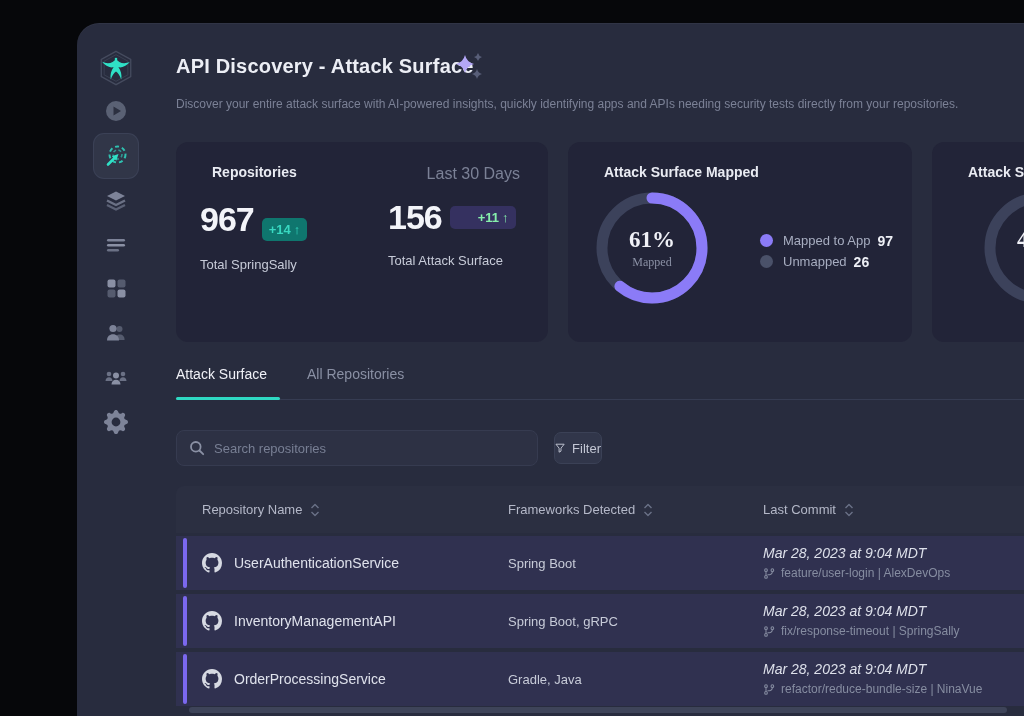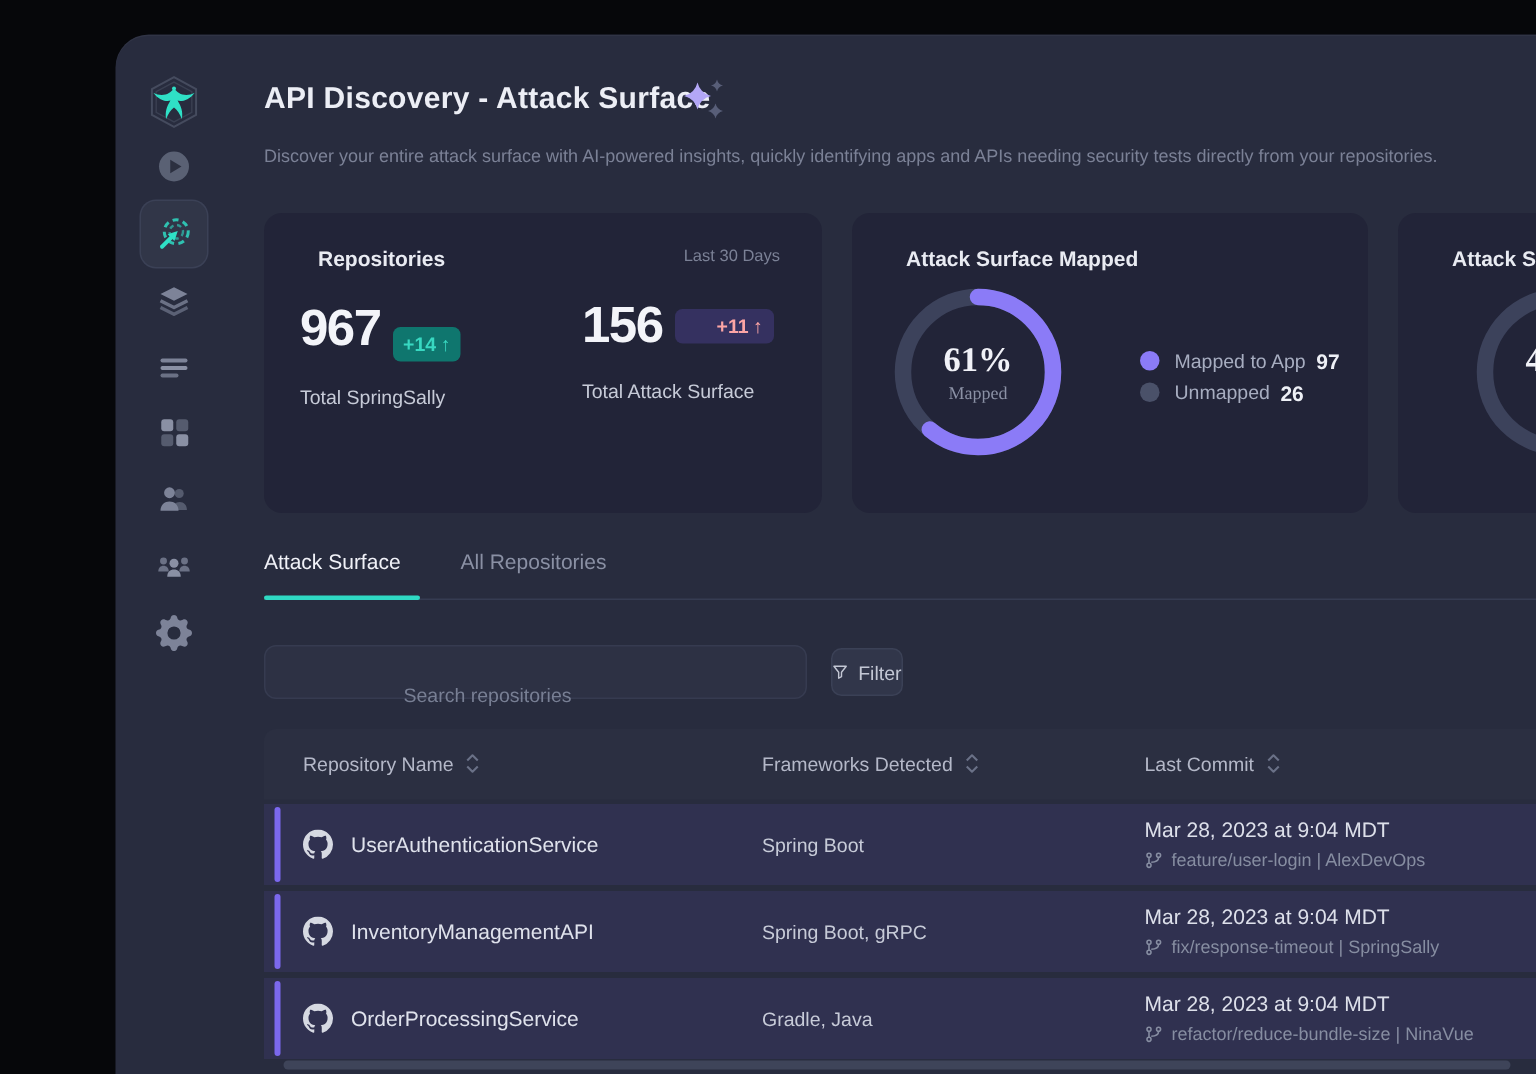--- a/index.html
+++ b/index.html
@@ -23,30 +23,30 @@
                 color:#eceef5; letter-spacing:.2px; }
   .sparkles { position:absolute; left:375px; top:28px; width:36px; height:36px; }
   .subtitle { position:absolute; left:99px; top:74px; font-size:12px; color:#7b8196; }
 
   
   .card { position:absolute; top:119px; height:200px; background:#222438; border-radius:12px; }
   .card1 { left:99px;  width:372px; }
   .card2 { left:491px; width:344px; }
   .card3 { left:855px; width:310px; }
   .card-title { position:absolute; left:24px; top:22px; font-size:14px; font-weight:700; color:#e9ebf2;padding-left:12px; }
-  .card-period { position:absolute; right:28px; top:23px; font-size:11px; color:#7b8196; }
+  .card-period { position:absolute; right:28px; top:23px; font-size:16px; color:#7b8196; }
 
   .metric { position:absolute; top:56px; }
   .m0 { left:24px; } .m1 { left:212px; }
   .metric-top { display:flex; align-items:center; gap:8px; }
   .metric-value { font-size:34px; font-weight:700; color:#f3f4f9; letter-spacing:-1px; }
   .badge { display:flex; align-items:center; gap:3px; font-size:13px; font-weight:700;
            padding:4px 7px; border-radius:5px; }
   .badge.teal   { background:#0f766e; color:#38d8c1;margin-top:20px; }
-  .badge.purple { background:#353160; color:#fca5a5;padding-left:28px; }
+  .badge.purple { background:#353160; color:#86efac;padding-left:28px; }
   .metric-label { margin-top:16px; font-size:13px; color:#c7cbd8; }
 
   .donut-wrap { position:absolute; width:116px; height:116px; }
   .d2 { left:26px; top:48px; } .d3 { left:50px; top:48px; }
   .donut-center { position:absolute; inset:0; display:flex; flex-direction:column;
                   align-items:center; justify-content:center; gap:2px;font-family:Liberation Serif, serif; }
   .donut-pct { font-size:23px; font-weight:700; color:#f0f1f7; }
   .donut-sub { font-size:12px; color:#8b91a5; }
 
   .legend { position:absolute; left:192px; top:88px; }
@@ -59,48 +59,48 @@
   .tab { position:absolute; top:343px; font-size:14px; cursor:pointer; }
   .tab.active { left:99px; color:#f0f1f7; font-weight:400; }
   .tab.idle   { left:230px; color:#8a90a4; }
   .tab-underline { position:absolute; left:99px; top:374px; width:104px; height:3px;
                    background:#2fd9c3; border-radius:2px; }
   .tab-divider { position:absolute; left:99px; top:376px; right:0; height:1px; background:#363c52; }
 
   
   .search-box { position:absolute; left:99px; top:407px; width:362px; height:36px;
                 background:#2d3144; border:1px solid #363b50; border-radius:8px;
-                display:flex; align-items:center; padding:16px 12px; gap:9px;flex-direction:column; }
+                display:flex; align-items:center; padding:16px 12px; gap:9px; }
   .search-box input { flex:1; background:transparent; border:0; outline:0;
                       font-size:13px; color:#c9cdda; font-family:inherit; }
   .search-box input::placeholder { color:#787f94; }
   .filter-btn { position:absolute; left:477px; top:409px; width:48px; height:32px;
                 background:#31364a; border:1px solid #3b4156; border-radius:7px;
                 display:flex; align-items:center; justify-content:center; gap:7px;
                 font-size:13px; color:#c3c7d4; cursor:pointer; }
 
   
   .thead { position:absolute; left:99px; top:463px; right:0; height:47px;
            background:#2b2f41; border-radius:8px 0 0 0;
            display:flex; align-items:center; font-size:13px; color:#b4b8c8; }
-  .th { display:flex; align-items:flex-start; gap:8px; cursor:pointer; }
+  .th { display:flex; align-items:center; gap:8px; cursor:pointer; }
   .th1 { position:absolute; left:26px; } .th2 { position:absolute; left:332px; }
   .th3 { position:absolute; left:587px; }
 
   .trow { position:absolute; left:99px; right:0; height:54px; background:#303150; }
   .row0 { top:513px; } .row1 { top:571px; } .row2 { top:629px; }
   .accent { position:absolute; left:7px; top:2px; bottom:2px; width:4px;
             background:#7b68ee; border-radius:2px; }
   .repo-cell { position:absolute; left:26px; top:0; height:100%;
                display:flex; align-items:center; gap:12px; }
   .repo-name { font-size:14px; color:#dfe2ec; }
   .fw-cell { position:absolute; left:332px; top:0; height:100%;
              display:flex; align-items:center; font-size:13px; color:#c7cbd8; }
   .commit-cell { position:absolute; left:587px; top:9px; }
-  .commit-date { font-size:14px; color:#dde0ea; }
+  .commit-date { font-size:14px; color:#dde0ea;font-style:italic; }
   .commit-branch { margin-top:5px; display:flex; align-items:center; gap:6px;
                    font-size:12px; color:#868da1; }
 
   .hscroll { position:absolute; left:112px; right:17px; top:684px; height:6px;
              background:#3e4459; border-radius:3px; cursor:pointer; }
 
   svg { display:block; }
 </style>
 </head>
 <body>

